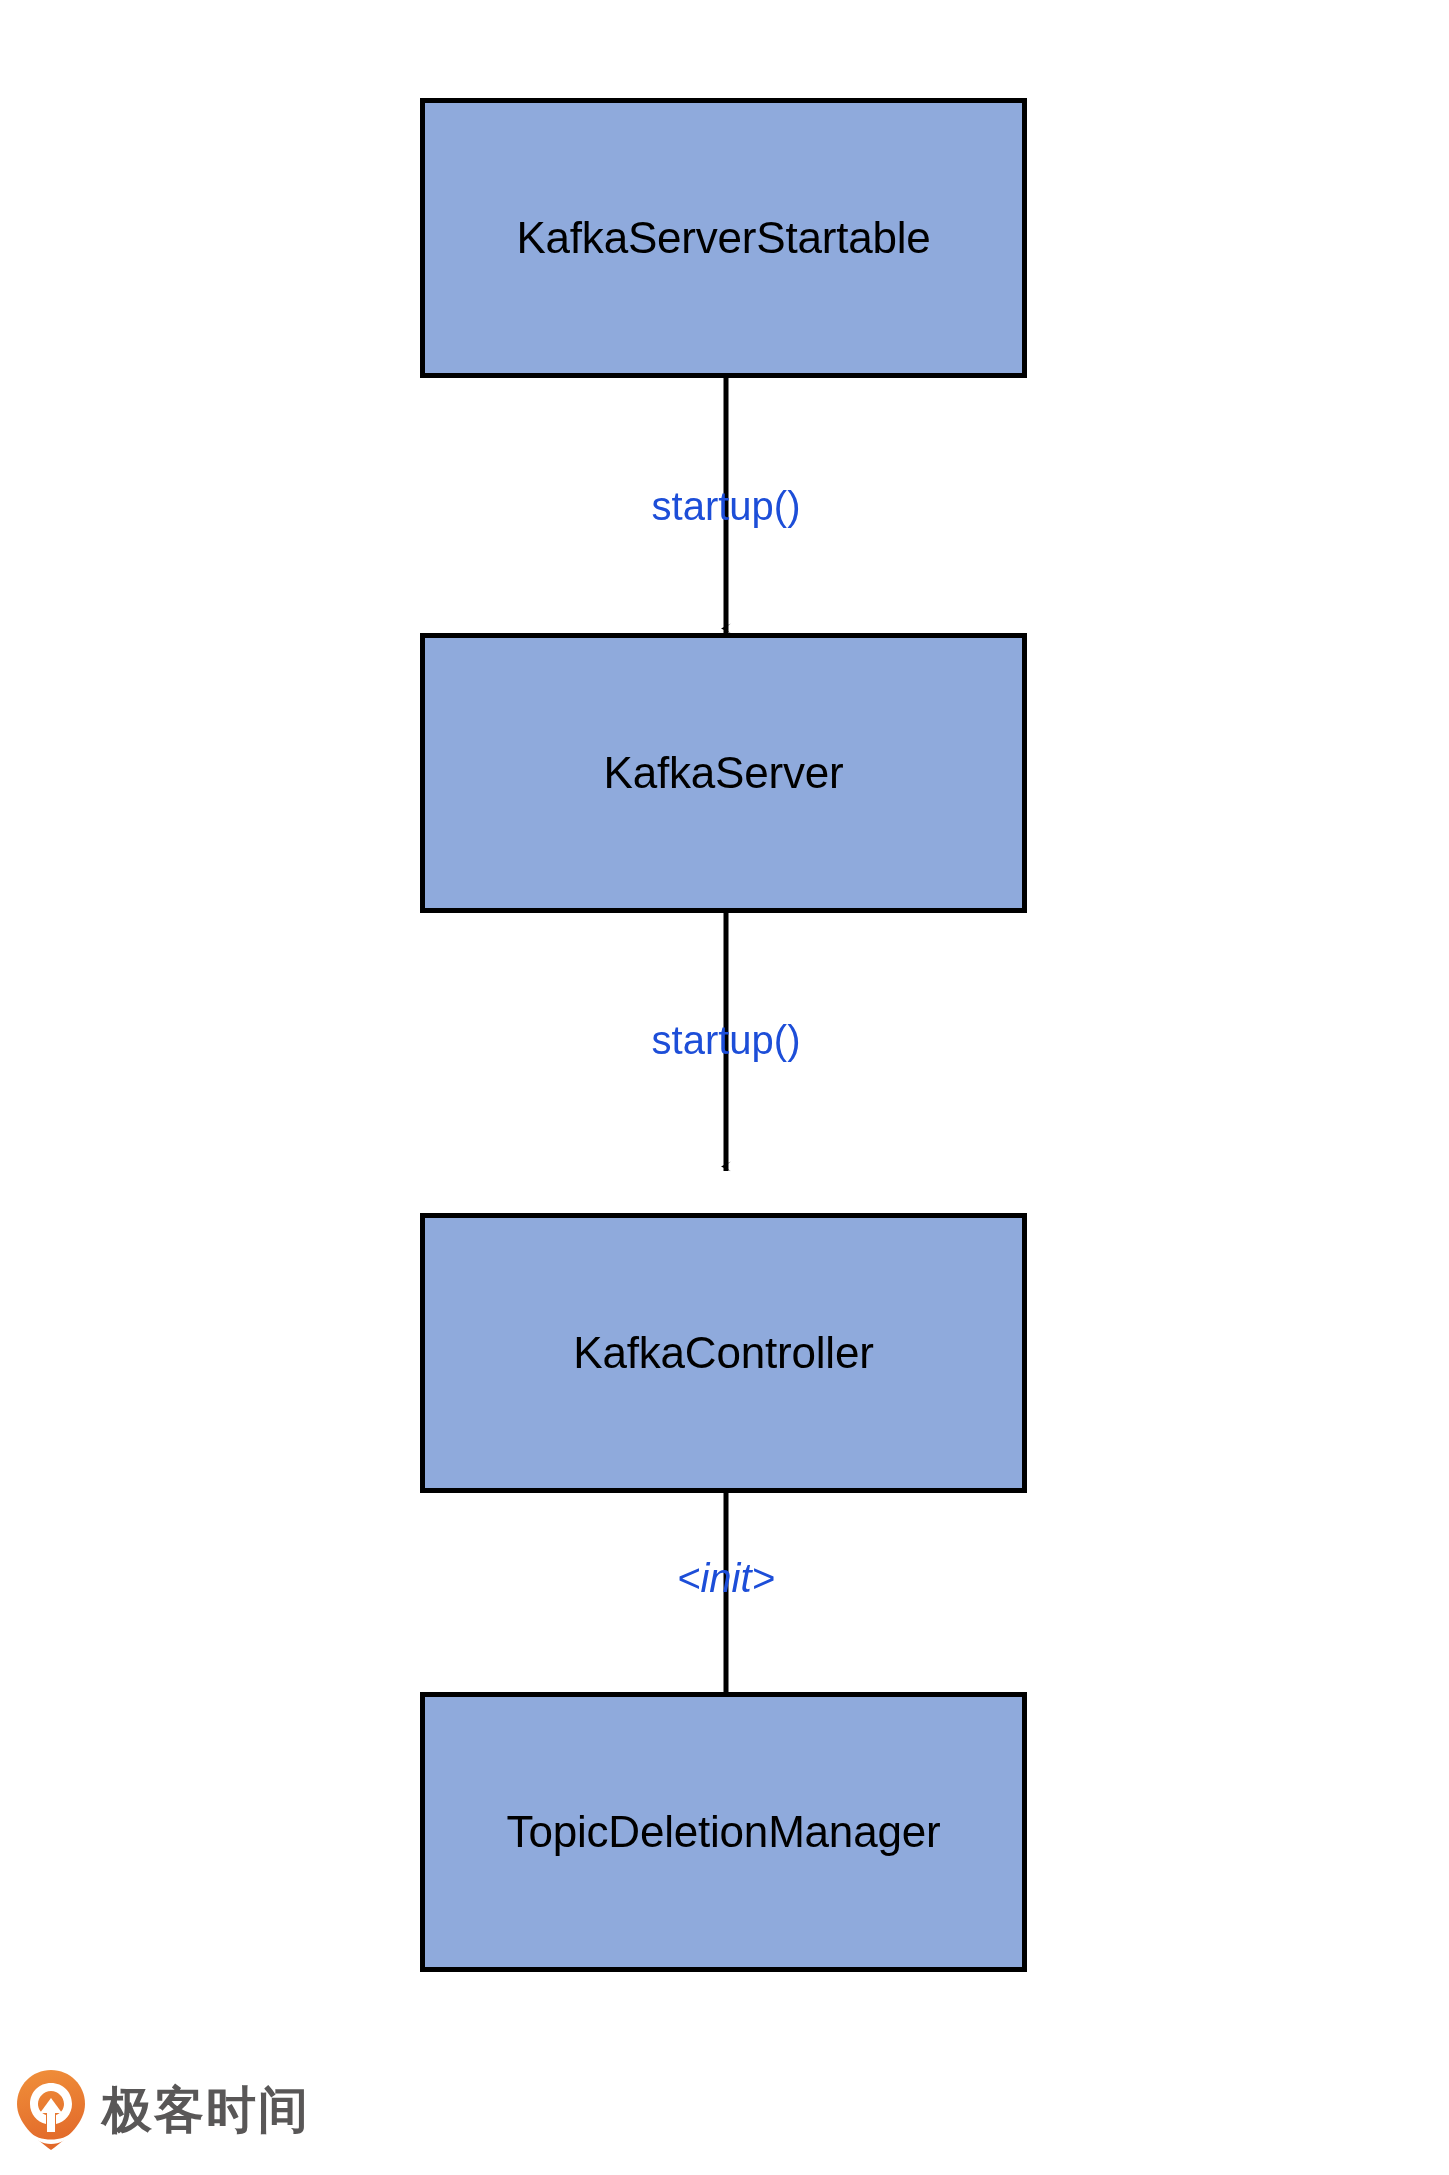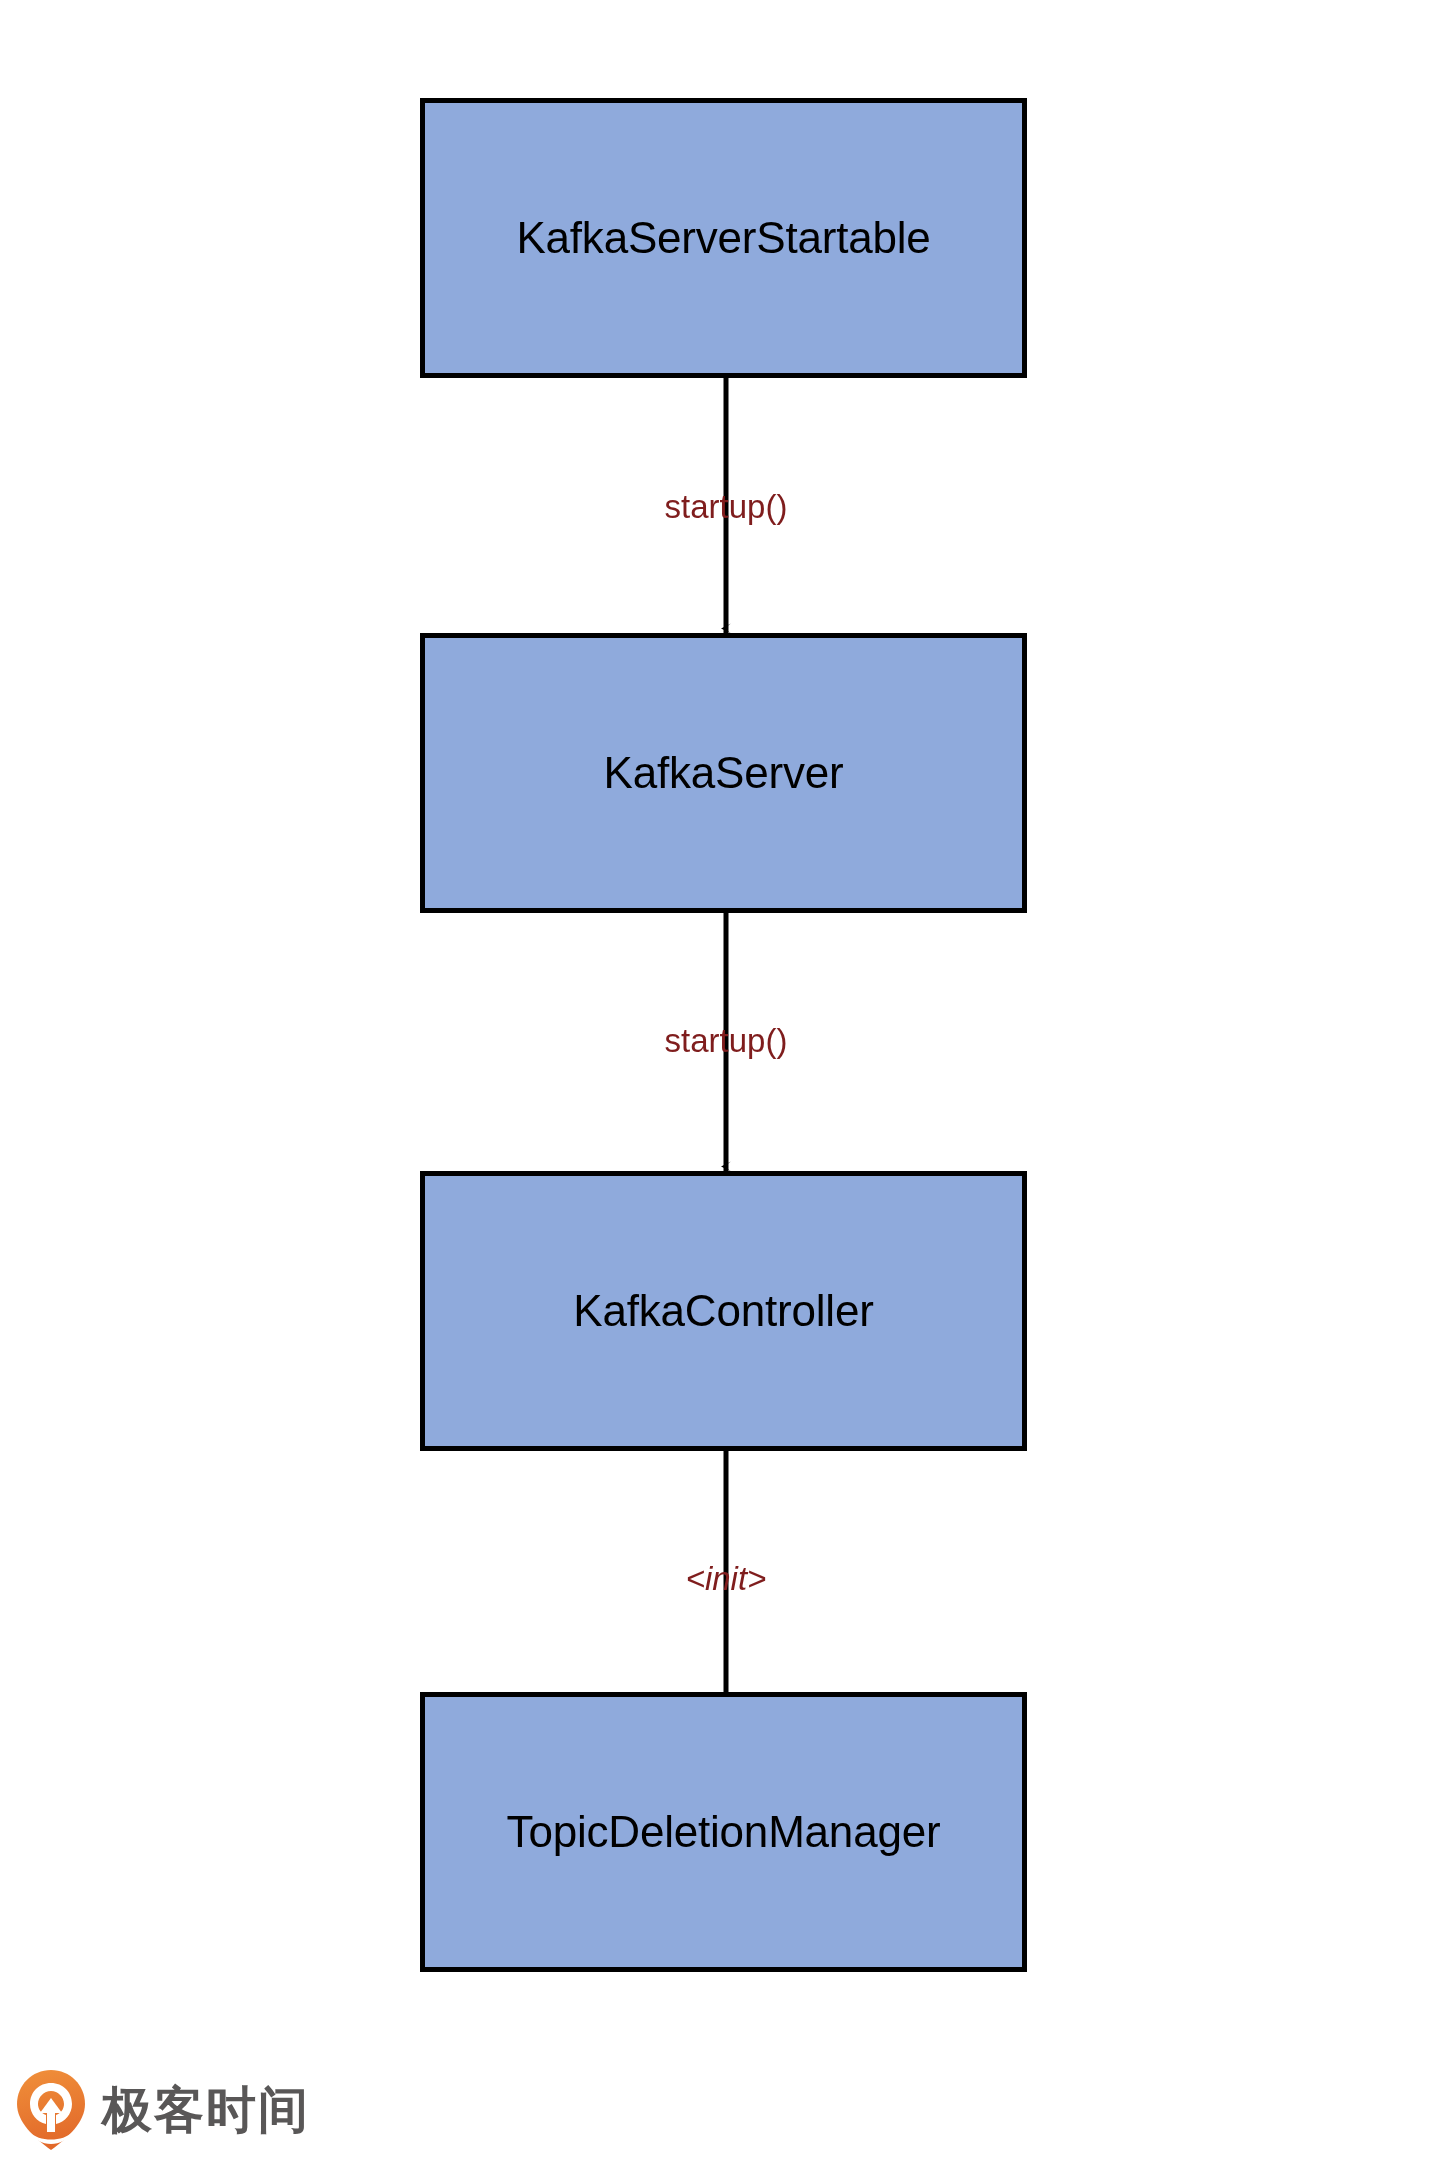--- a/index.html
+++ b/index.html
@@ -35,37 +35,37 @@
   .node-label {
     font-size: 44px;
     line-height: 1;
     color: #000000;
     white-space: nowrap;
     letter-spacing: -0.2px;
   }
 
   #node-0 { top: 98px; }
   #node-1 { top: 633px; }
-  #node-2 { top: 1171px; }
+  #node-2 { top: 1213px; }
   #node-3 { top: 1692px; }
 
   
   .edge {
     position: absolute;
     left: 0;
     top: 0;
     width: 1449px;
     height: 2175px;
     pointer-events: none;
   }
   .edge-label {
     position: absolute;
-    font-size: 33px;
+    font-size: 40px;
     line-height: 1;
-    color: #7f1d1d;
+    color: #1d4ed8;
     background: transparent;
     white-space: nowrap;
     transform: translate(-50%, -50%);
   }
 
   
   #footer-logo {
     position: absolute;
     left: 14px;
     top: 2068px;

